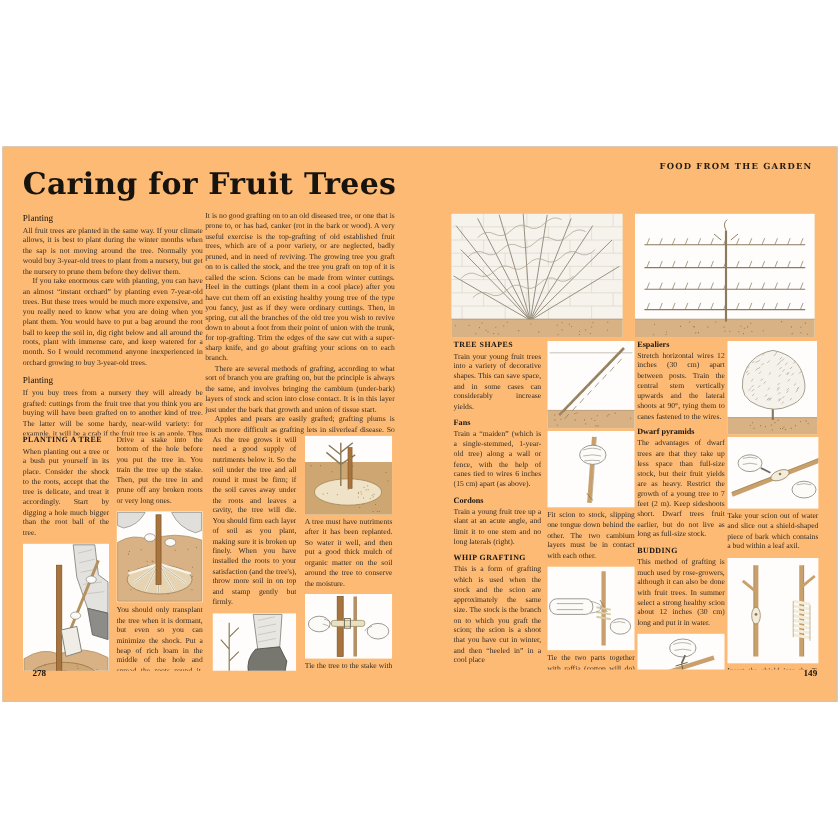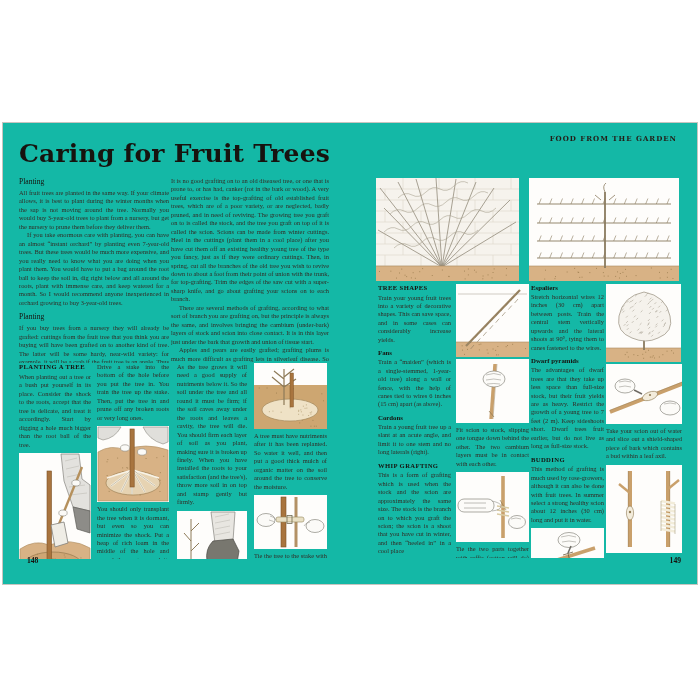--- a/index.html
+++ b/index.html
@@ -1,19 +1,19 @@
 <!DOCTYPE html>
 <html><head>
 <meta charset="utf-8">
 <style>
   *{margin:0;padding:0;box-sizing:border-box}
   html,body{width:700px;height:700px;background:#ffffff;overflow:hidden}
   body{font-family:"Liberation Serif",serif;color:#2d2822}
   .spread{position:absolute;left:2px;top:122px;width:696px;height:463px;
-    background:#14b8a6;border:1px solid #c7c5c0}
+    background:#fdba74;border:1px solid #c7c5c0}
   .abs{position:absolute}
   .title{font-family:"DejaVu Serif",serif;font-weight:bold;font-size:25px;
     letter-spacing:.2px;color:#17130f;white-space:nowrap}
   .runhead{font-family:"DejaVu Serif",serif;font-weight:bold;font-size:7px;
     letter-spacing:1px;color:#241c16;text-align:right}
   .body,.cap{font-size:6.4px;line-height:1.32;text-align:justify;color:#332d26}
   .cap{margin:3px 0 4px 0}
   .h-big{font-weight:normal;font-size:7.6px;color:#17130f;margin-bottom:2px}
   .h-caps{font-weight:bold;font-size:6.6px;letter-spacing:.4px;color:#17130f;margin:0 0 2.5px 0}
   .h-sub{font-weight:bold;font-size:6.8px;color:#17130f;margin:5px 0 2px 0}
@@ -124,21 +124,21 @@
 <rect x="33" y="20.5" width="5" height="8" fill="none" stroke="#6f6a52" stroke-width="0.8"></rect>
 <ellipse cx="12" cy="25" rx="9" ry="6.5" fill="#fbfaf7" stroke="#8a8880" stroke-width="0.7"></ellipse>
 <path d="M16 21 q5 1 6 4 M15 25 q5 1 6 3" stroke="#8a8880" stroke-width="0.5" fill="none"></path>
 <ellipse cx="61" cy="31" rx="9" ry="6.5" fill="#fbfaf7" stroke="#8a8880" stroke-width="0.7"></ellipse>
 <path d="M56 27 q-5 1 -6 4" stroke="#8a8880" stroke-width="0.5" fill="none"></path>
         </svg>
       </div>
     <div class="cap">Tie the tree to the stake with a plastic strap and buckle. Do not over-tighten. Regularly check the strap and loosen it as the trunk grows and thickens.</div>
   </div>
 
-  <div class="abs pagenum" style="left:24px;top:433px">148</div>
+  <div class="abs pagenum" style="left:24px;top:433px">278</div>
 
   <div class="abs runhead" style="left:474px;top:11px;width:200px">FOOD FROM THE GARDEN</div>
 
   <div class="abs fig" style="left:373px;top:53px">
       <svg viewBox="0 0 143 103" width="143" height="103">
 <rect width="143" height="103" fill="#f6f3ed"></rect>
 <path d="M0 11H143M0 22H143M0 33H143M0 44H143M0 55H143M0 66H143M0 77H143M0 88H143" stroke="#ddd6c9" stroke-width="0.6"></path>
 <path d="M27 0l0 11M63 0l0 11M99 0l0 11M135 0l0 11M9 11l0 11M45 11l0 11M81 11l0 11M117 11l0 11M27 22l0 11M63 22l0 11M99 22l0 11M135 22l0 11M9 33l0 11M45 33l0 11M81 33l0 11M117 33l0 11M27 44l0 11M63 44l0 11M99 44l0 11M135 44l0 11M9 55l0 11M45 55l0 11M81 55l0 11M117 55l0 11M27 66l0 11M63 66l0 11M99 66l0 11M135 66l0 11M9 77l0 11M45 77l0 11M81 77l0 11M117 77l0 11" stroke="#ddd6c9" stroke-width="0.6"></path>
 <path d="M66 89 L4 10 M66 89 L22 4 M66 89 L40 1 M66 89 L60 0 M66 89 L80 1 M66 89 L100 4 M66 89 L118 10 M66 89 L134 22 M66 89 L140 44 M66 89 L8 30 M66 89 L2 52" stroke="#938b7b" stroke-width="0.8" fill="none"></path>
 <path d="M14 36 q7 -7 14 -3 t14 -3 t14 -3 t14 -3 t14 -3 t14 -3 t14 -3 M22 20 q7 -7 14 -3 t14 -3 t14 -3 t14 -3 t14 -3 M8 54 q7 -7 14 -3 t14 -3 t14 -3 t14 -3 t14 -3 t14 -3 t14 -3 t14 -3 M18 70 q7 -7 14 -3 t14 -3 t14 -3 t14 -3 t14 -3 t14 -3" stroke="#a49c8a" stroke-width="0.55" fill="none"></path>

